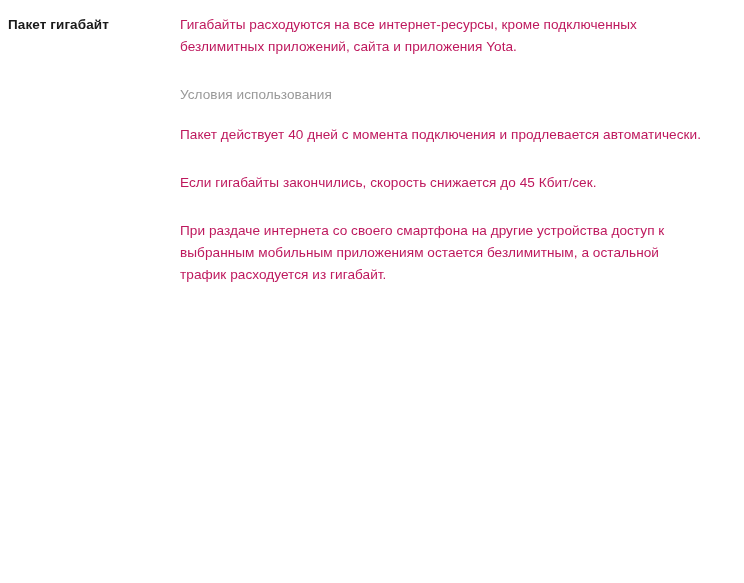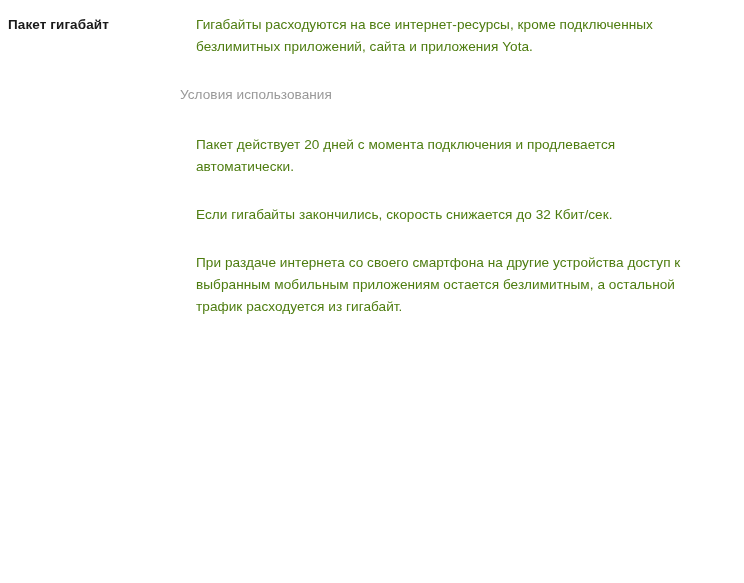--- a/index.html
+++ b/index.html
@@ -35,31 +35,31 @@
     font-weight: bold;
     color: #1a1a1a;
     line-height: 1.45;
     letter-spacing: 0.1px;
   }
   .body-col {
     flex: 1 1 auto;
     padding-right: 18px;
   }
   p.para {
-    margin: 0 0 26px 16px;
+    margin: 0 0 26px 0;
     font-size: 13.6px;
     line-height: 1.62;
-    color: #4d7c0f;
+    color: #be185d;
     letter-spacing: 0.05px;
   }
   p.para:last-child {
     margin-bottom: 0;
   }
   .subhead {
-    margin: 0 0 28px 0;
+    margin: 0 0 18px 0;
     font-size: 13.6px;
     line-height: 1.62;
     color: #999999;
     letter-spacing: 0.05px;
   }
   .tight {
     margin-bottom: 25px;
   }
 </style>
 </head>
@@ -72,23 +72,23 @@
       <div class="term">Пакет гигабайт</div>
     </div>
 
     <div class="body-col">
 
       <p class="para">Гигабайты расходуются на все интернет-ресурсы, кроме подключенных безлимитных приложений, сайта и приложения Yota.</p>
 
 
       <p class="subhead">Условия использования</p>
 
-      <p class="para tight">Пакет действует 20 дней с момента подключения и продлевается автоматически.</p>
+      <p class="para tight">Пакет действует 40 дней с момента подключения и продлевается автоматически.</p>
 
-      <p class="para tight">Если гигабайты закончились, скорость снижается до 32 Кбит/сек.</p>
+      <p class="para tight">Если гигабайты закончились, скорость снижается до 45 Кбит/сек.</p>
 
 
 
       <p class="para">При раздаче интернета со своего смартфона на другие устройства доступ к выбранным мобильным приложениям остается безлимитным, а остальной трафик расходуется из гигабайт.</p>
 
     </div>
   </div>
 </div>
 
 </body></html>

